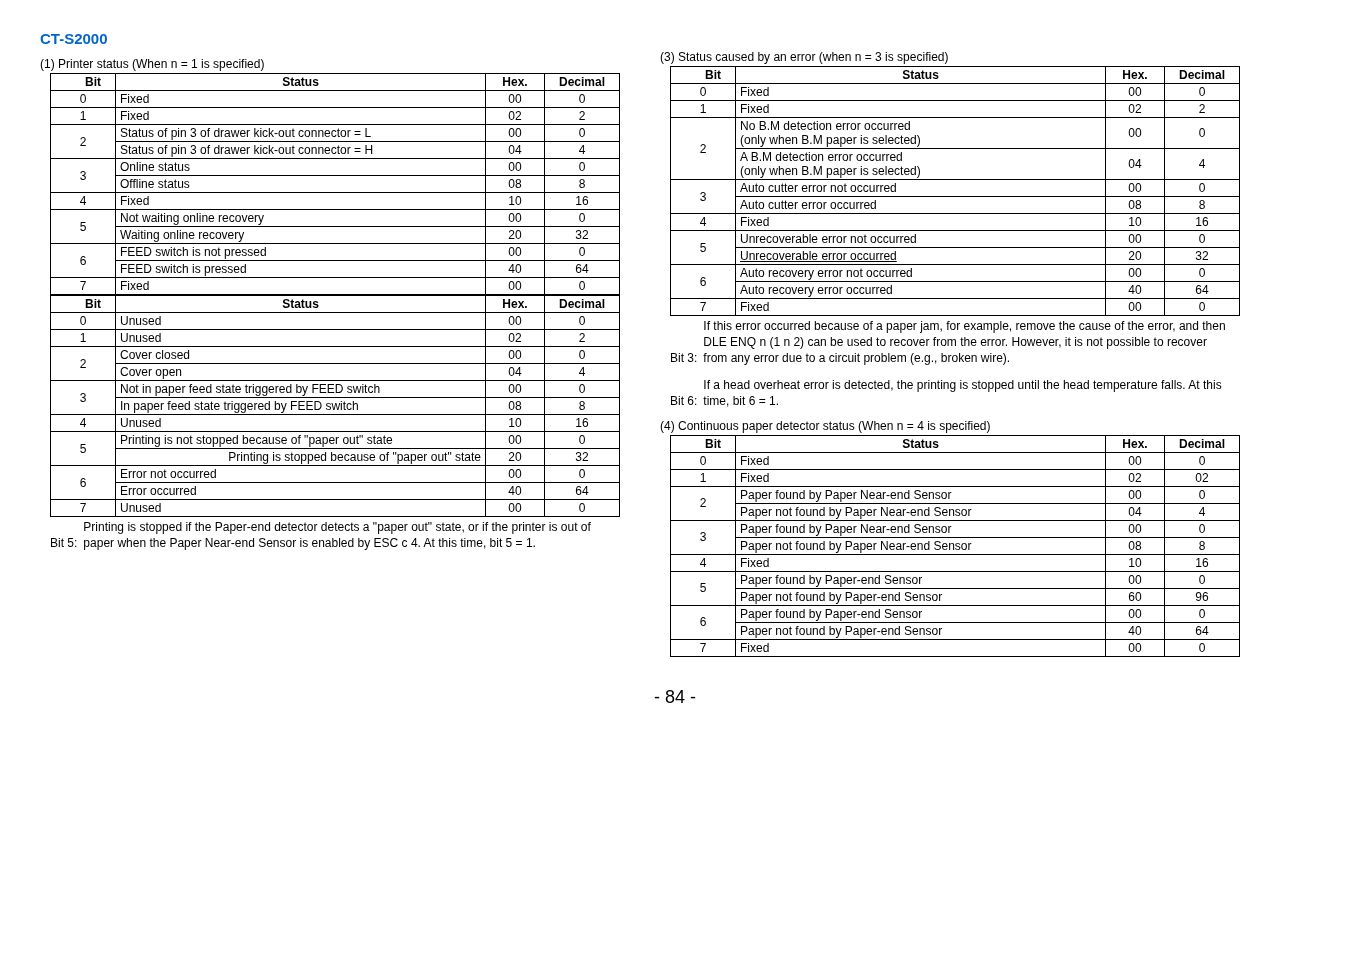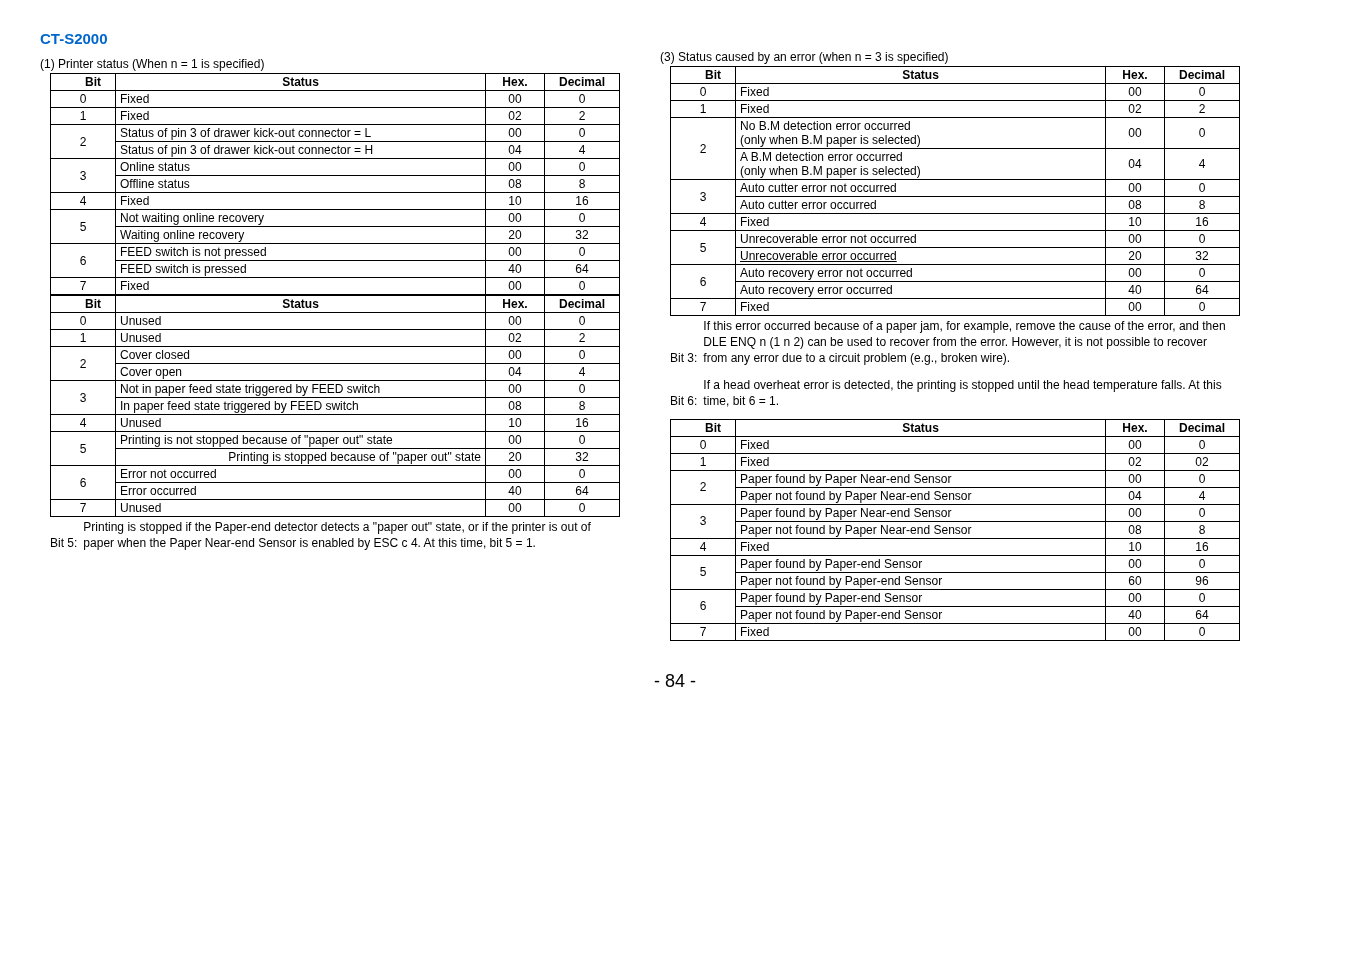--- a/index.html
+++ b/index.html
@@ -331,20 +331,21 @@
 
     <div class="note">
       <span class="lbl">Bit 3:</span>
       <span class="txt">If this error occurred because of a paper jam, for example, remove the cause of the error, and then DLE ENQ n (1 n 2) can be used to recover from the error. However, it is not possible to recover from any error due to a circuit problem (e.g., broken wire).</span>
     </div>
     <div class="note">
       <span class="lbl">Bit 6:</span>
       <span class="txt">If a head overheat error is detected, the printing is stopped until the head temperature falls. At this time, bit 6 = 1.</span>
     </div>
 
+    <div class="caption">(4) Continuous paper detector status (When n = 4 is specified)</div>
     <table>
       <thead>
         <tr>
           <th class="bit-col">Bit</th>
           <th class="status-col" style="text-align:center">Status</th>
           <th class="hex-col">Hex.</th>
           <th class="dec-col">Decimal</th>
         </tr>
       </thead>
       <tbody>

